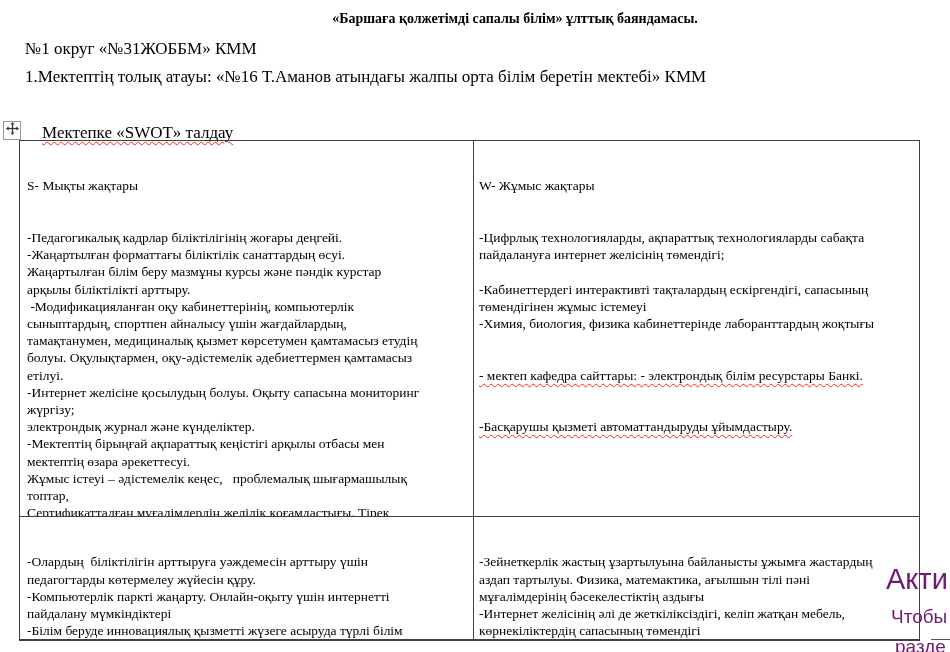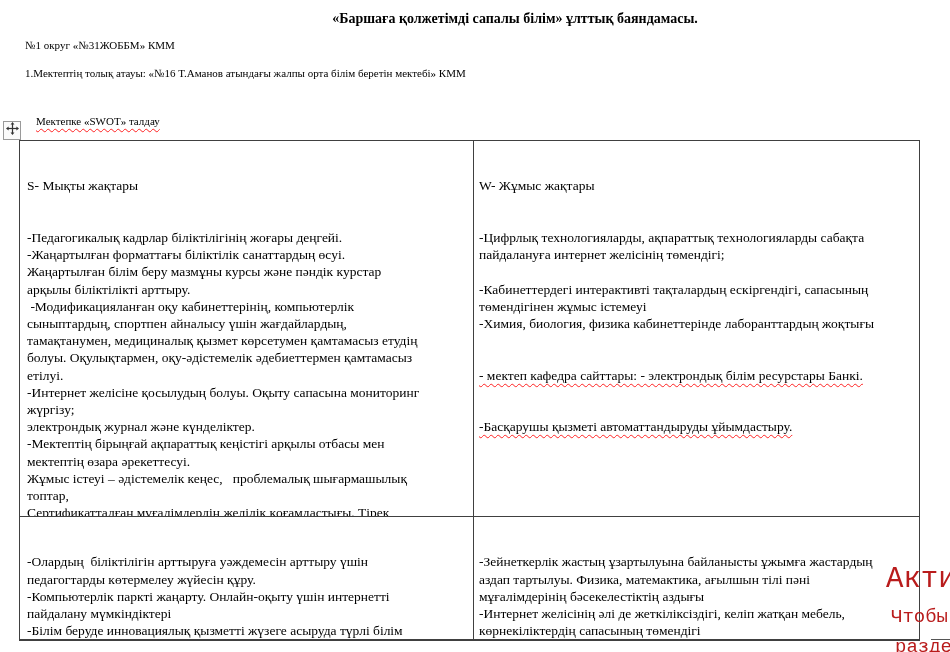--- a/index.html
+++ b/index.html
@@ -10,21 +10,21 @@
     background:#ffffff;
     overflow:hidden;
     font-family:"Liberation Serif","DejaVu Serif",serif;
     color:#000000;
     font-size:13.5px;
   }
   .doc-title {
     position:absolute; left:0; top:11px; width:100%;
     text-align:center; font-weight:bold; font-size:14px;margin-left:40px;
   }
-  .para { position:absolute; left:25px; font-size:11px; white-space:pre;text-align:right; }
+  .para { position:absolute; left:25px; font-size:17px; white-space:pre;text-align:right; }
   .para-org    { top:39px; }
   .para-school { top:67px; }
   .para-swot   { top:103px; }
   .squiggle {
     text-decoration-line:underline;
     text-decoration-style:wavy;
     text-decoration-color:#ff2222;
     text-decoration-thickness:1px;
     text-underline-offset:3px;
   }
@@ -52,22 +52,22 @@
   .cell.col-left  { border-right:1px solid #404040; }
   .cell.row-top   { border-bottom:1px solid #404040; }
   .cell.row-bot   { border-bottom:1px solid #404040; }
   .border-ext {
     position:absolute; left:931px; top:639px;
     width:19px; height:1px; background:#555555;
   }
   .watermark {
     position:absolute; left:0; top:0; width:950px; height:652px;
     pointer-events:none;
-    font-family:Liberation Mono, monospace;
-    color:#b91c1c;
+    font-family:Liberation Sans, sans-serif;
+    color:#701a75;
   }
   .wm-line { position:absolute; white-space:nowrap; }
   .wm-1 { left:886px; top:563px; font-size:29px; }
   .wm-2 { left:891px; top:606px; font-size:19px; }
   .wm-3 { left:895px; top:636px; font-size:19px; }
 </style>
 </head>
 <body>
 
 <div class="page">

